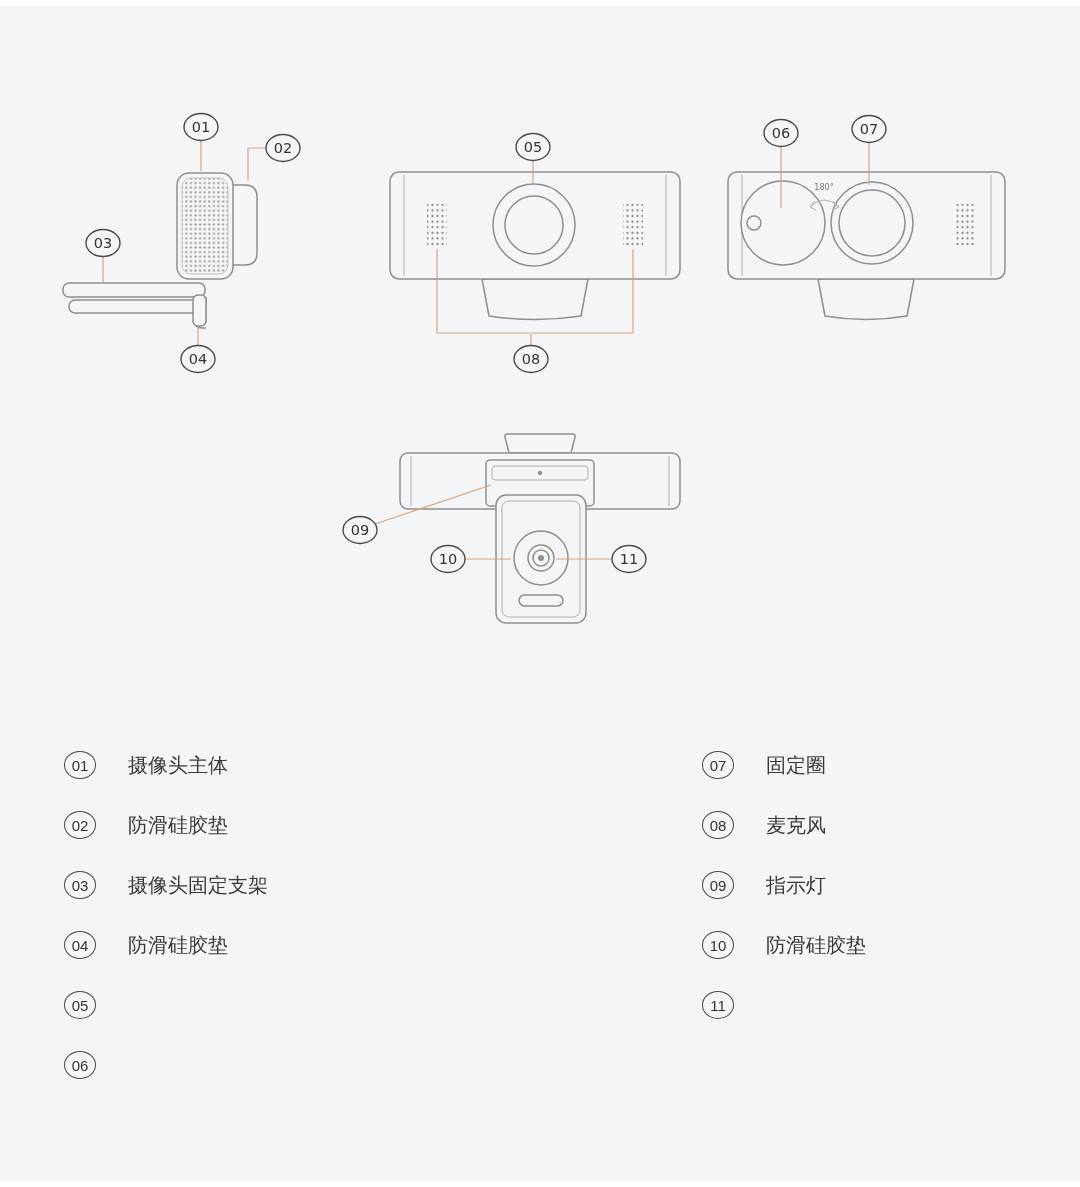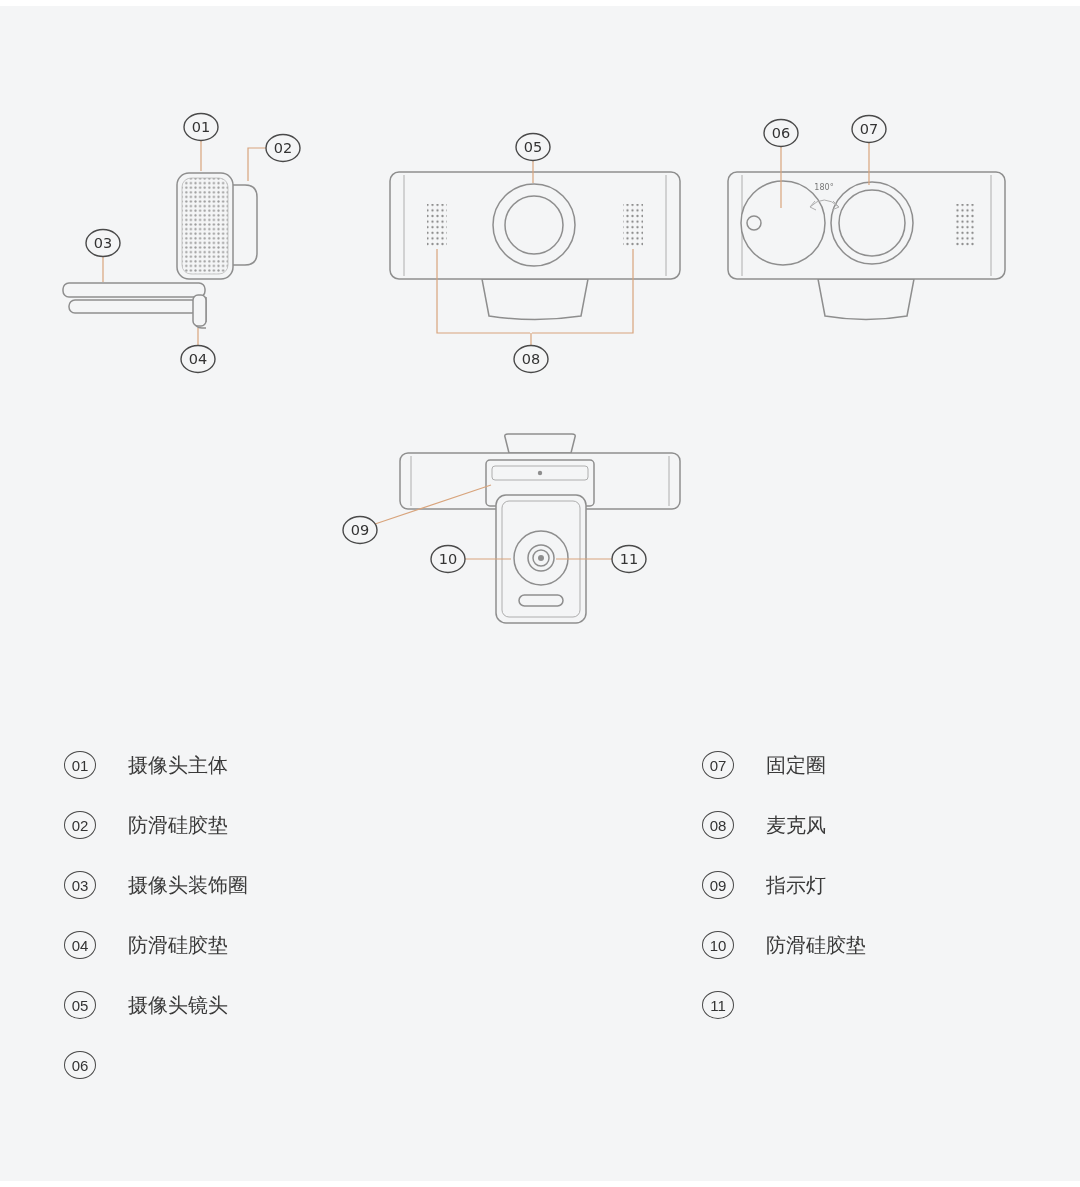--- a/index.html
+++ b/index.html
@@ -173,29 +173,28 @@
       <div class="lrow">
         <span class="badge">01</span>
         <span class="lbl">摄像头主体</span>
       </div>
       <div class="lrow">
         <span class="badge">02</span>
         <span class="lbl">防滑硅胶垫</span>
       </div>
       <div class="lrow">
         <span class="badge">03</span>
-        <span class="lbl">摄像头装饰圈</span>
+        <span class="lbl">摄像头固定支架</span>
       </div>
       <div class="lrow">
         <span class="badge">04</span>
         <span class="lbl">防滑硅胶垫</span>
       </div>
       <div class="lrow">
         <span class="badge">05</span>
-        <span class="lbl">摄像头镜头</span>
       </div>
       <div class="lrow">
         <span class="badge">06</span>
       </div>
     </div>
     <div class="col col-right">
       <div class="lrow">
         <span class="badge">07</span>
         <span class="lbl">固定圈</span>
       </div>

